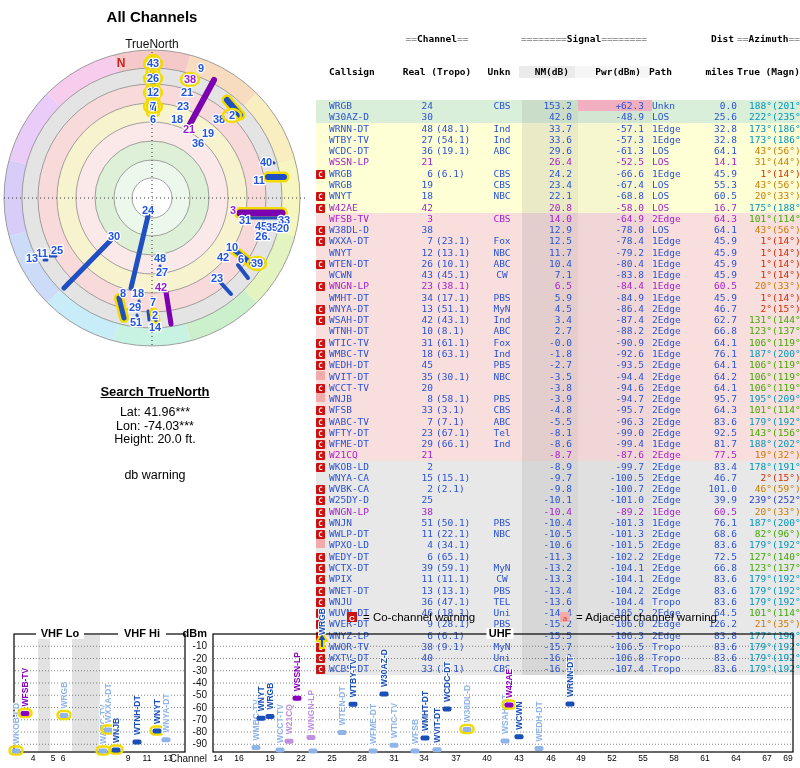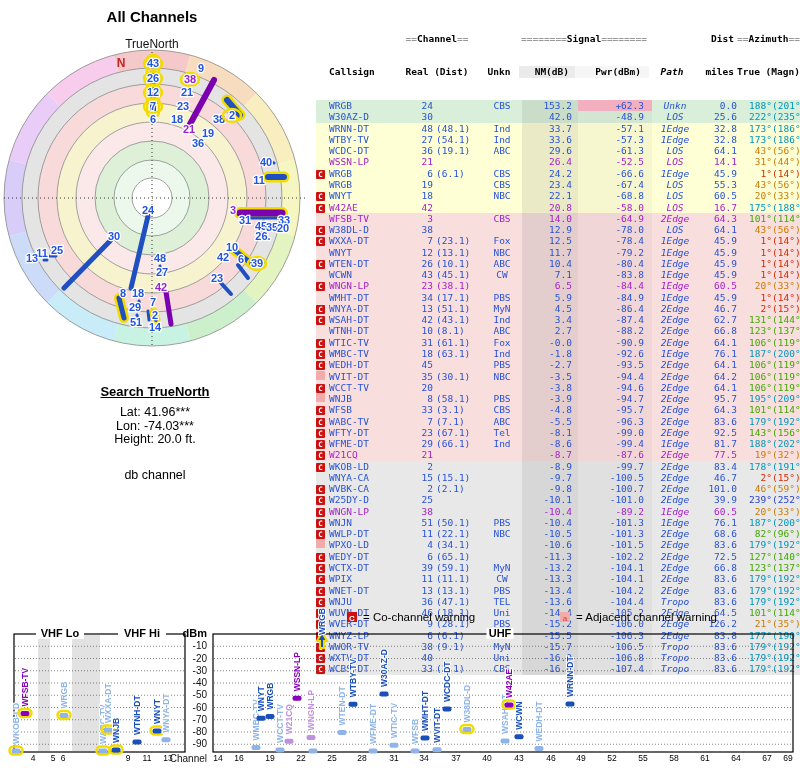--- a/index.html
+++ b/index.html
@@ -21,21 +21,21 @@
   .hrow{display:flex;font-weight:bold;color:#000;}
   .hrow .eq{color:#999;font-weight:bold;}
   .trow{display:flex;height:11.27px;align-items:center;}
   .c-mk{width:13px;text-align:left;}
   .c-cs{width:66px;}
   .c-re{width:38px;text-align:right;}
   .c-vi{width:46px;padding-left:3px;}
   .c-nw{width:40px;text-align:center;}
   .c-nm{width:56px;text-align:right;padding-right:6px;box-sizing:border-box;}
   .c-pw{width:74px;text-align:right;padding-right:8px;box-sizing:border-box;}
-  .c-pa{width:46px;text-align:center;font-style:italic;}
+  .c-pa{width:46px;text-align:left;}
   .c-di{width:42px;text-align:right;padding-right:3px;box-sizing:border-box;}
   .c-at{width:32px;text-align:right;}
   .c-am{width:28px;text-align:right;}
   .band-nm{background:rgba(90,100,90,0.13);}
   .band-pw{background:rgba(90,100,90,0.055);}
   .mkC{display:inline-block;width:9px;height:9px;background:#cc1111;color:#fff;
        font-size:7.5px;line-height:9px;text-align:center;font-weight:bold;border-radius:1px;}
   .mkA{display:inline-block;width:9px;height:9px;background:#f2aaaa;border-radius:1px;}
   .hl-pwr{background:#f2afc0;}
   
@@ -159,39 +159,39 @@
       <text x="136" y="356" text-anchor="middle" font-size="11" font-weight="bold" fill="#2255dd" stroke="#fff" stroke-width="2.5" paint-order="stroke" font-family="&quot;Liberation Sans&quot;,sans-serif">51</text>
       <text x="155" y="361" text-anchor="middle" font-size="11" font-weight="bold" fill="#2255dd" stroke="#fff" stroke-width="2.5" paint-order="stroke" font-family="&quot;Liberation Sans&quot;,sans-serif">14</text>
     </svg>
 
   <div id="criteria">
     <div class="title">Search TrueNorth</div>
     <div class="line">Lat: 41.96***</div>
     <div class="line">Lon: -74.03***</div>
     <div class="line">Height: 20.0 ft.</div>
     <div class="dbblock">
-      <div>db channel</div>
+      <div>db warning</div>
     </div>
   </div>
 
 
   <div id="tbl">
     <div class="hrow">
       <span style="width:79px"></span>
       <span style="width:84px;text-align:center"><span class="eq">==</span><span>Channel</span><span class="eq">==</span></span>
       <span style="width:40px"></span>
       <span style="width:130px;text-align:center"><span class="eq">========</span><span>Signal</span><span class="eq">========</span></span>
       <span style="width:46px"></span>
       <span class="c-di">Dist</span>
       <span style="width:60px;text-align:right"><span class="eq">==</span><span>Azimuth</span><span class="eq">==</span></span>
     </div>
     <div class="hrow">
       <span class="c-mk"></span>
       <span class="c-cs">Callsign</span>
-      <span style="width:84px;text-align:center">Real (Dist)</span>
+      <span style="width:84px;text-align:center">Real (Tropo)</span>
       <span class="c-nw">Unkn</span>
       <span class="c-nm band-nm">NM(dB)</span>
       <span class="c-pw band-pw">Pwr(dBm)</span>
       <span class="c-pa">Path</span>
       <span class="c-di">miles</span>
       <span style="width:60px;text-align:right">True (Magn)</span>
     </div>
     <div id="tbl-rows"><div class="trow" style="background: rgb(217, 239, 217);"><span class="c-mk"></span><span class="c-cs" style="color:#2952d4">WRGB</span><span class="c-re" style="color:#2952d4">24</span><span class="c-vi" style="color:#2952d4"></span><span class="c-nw" style="color:#2952d4">CBS</span><span class="c-nm band-nm" style="color:#2952d4">153.2</span><span class="c-pw band-pw hl-pwr" style="color:#2952d4">+62.3</span><span class="c-pa" style="color:#2952d4">Unkn</span><span class="c-di" style="color:#2952d4">0.0</span><span class="c-at" style="color:#0096bb">188°</span><span class="c-am" style="color:#0096bb">(201°)</span></div><div class="trow" style="background: rgb(217, 239, 217);"><span class="c-mk"></span><span class="c-cs" style="color:#2952d4">W30AZ-D</span><span class="c-re" style="color:#2952d4">30</span><span class="c-vi" style="color:#2952d4"></span><span class="c-nw" style="color:#2952d4"></span><span class="c-nm band-nm" style="color:#2952d4">42.0</span><span class="c-pw band-pw" style="color:#2952d4">-48.9</span><span class="c-pa" style="color:#2952d4">LOS</span><span class="c-di" style="color:#2952d4">25.6</span><span class="c-at" style="color:#0096bb">222°</span><span class="c-am" style="color:#0096bb">(235°)</span></div><div class="trow" style="background: rgb(255, 255, 214);"><span class="c-mk"></span><span class="c-cs" style="color:#2952d4">WRNN-DT</span><span class="c-re" style="color:#2952d4">48</span><span class="c-vi" style="color:#2952d4">(48.1)</span><span class="c-nw" style="color:#2952d4">Ind</span><span class="c-nm band-nm" style="color:#2952d4">33.7</span><span class="c-pw band-pw" style="color:#2952d4">-57.1</span><span class="c-pa" style="color:#2952d4">1Edge</span><span class="c-di" style="color:#2952d4">32.8</span><span class="c-at" style="color:#0096bb">173°</span><span class="c-am" style="color:#0096bb">(186°)</span></div><div class="trow" style="background: rgb(255, 255, 214);"><span class="c-mk"></span><span class="c-cs" style="color:#2952d4">WTBY-TV</span><span class="c-re" style="color:#2952d4">27</span><span class="c-vi" style="color:#2952d4">(54.1)</span><span class="c-nw" style="color:#2952d4">Ind</span><span class="c-nm band-nm" style="color:#2952d4">33.6</span><span class="c-pw band-pw" style="color:#2952d4">-57.3</span><span class="c-pa" style="color:#2952d4">1Edge</span><span class="c-di" style="color:#2952d4">32.8</span><span class="c-at" style="color:#0096bb">173°</span><span class="c-am" style="color:#0096bb">(186°)</span></div><div class="trow" style="background: rgb(255, 255, 214);"><span class="c-mk"></span><span class="c-cs" style="color:#2952d4">WCDC-DT</span><span class="c-re" style="color:#2952d4">36</span><span class="c-vi" style="color:#2952d4">(19.1)</span><span class="c-nw" style="color:#2952d4">ABC</span><span class="c-nm band-nm" style="color:#2952d4">29.6</span><span class="c-pw band-pw" style="color:#2952d4">-61.3</span><span class="c-pa" style="color:#2952d4">LOS</span><span class="c-di" style="color:#2952d4">64.1</span><span class="c-at" style="color:#cc7a00">43°</span><span class="c-am" style="color:#cc7a00">(56°)</span></div><div class="trow" style="background: rgb(255, 255, 214);"><span class="c-mk"></span><span class="c-cs" style="color:#a521cc">WSSN-LP</span><span class="c-re" style="color:#a521cc">21</span><span class="c-vi" style="color:#a521cc"></span><span class="c-nw" style="color:#a521cc"></span><span class="c-nm band-nm" style="color:#a521cc">26.4</span><span class="c-pw band-pw" style="color:#a521cc">-52.5</span><span class="c-pa" style="color:#a521cc">LOS</span><span class="c-di" style="color:#a521cc">14.1</span><span class="c-at" style="color:#cc7a00">31°</span><span class="c-am" style="color:#cc7a00">(44°)</span></div><div class="trow" style="background: rgb(255, 255, 214);"><span class="c-mk"><span class="mkC">C</span></span><span class="c-cs" style="color:#2952d4">WRGB</span><span class="c-re" style="color:#2952d4">6</span><span class="c-vi" style="color:#2952d4">(6.1)</span><span class="c-nw" style="color:#2952d4">CBS</span><span class="c-nm band-nm" style="color:#2952d4">24.2</span><span class="c-pw band-pw" style="color:#2952d4">-66.6</span><span class="c-pa" style="color:#2952d4">1Edge</span><span class="c-di" style="color:#2952d4">45.9</span><span class="c-at" style="color:#d42a00">1°</span><span class="c-am" style="color:#d42a00">(14°)</span></div><div class="trow" style="background: rgb(255, 255, 214);"><span class="c-mk"></span><span class="c-cs" style="color:#2952d4">WRGB</span><span class="c-re" style="color:#2952d4">19</span><span class="c-vi" style="color:#2952d4"></span><span class="c-nw" style="color:#2952d4">CBS</span><span class="c-nm band-nm" style="color:#2952d4">23.4</span><span class="c-pw band-pw" style="color:#2952d4">-67.4</span><span class="c-pa" style="color:#2952d4">LOS</span><span class="c-di" style="color:#2952d4">55.3</span><span class="c-at" style="color:#cc7a00">43°</span><span class="c-am" style="color:#cc7a00">(56°)</span></div><div class="trow" style="background: rgb(255, 255, 214);"><span class="c-mk"><span class="mkC">C</span></span><span class="c-cs" style="color:#2952d4">WNYT</span><span class="c-re" style="color:#2952d4">18</span><span class="c-vi" style="color:#2952d4"></span><span class="c-nw" style="color:#2952d4">NBC</span><span class="c-nm band-nm" style="color:#2952d4">22.1</span><span class="c-pw band-pw" style="color:#2952d4">-68.8</span><span class="c-pa" style="color:#2952d4">LOS</span><span class="c-di" style="color:#2952d4">60.5</span><span class="c-at" style="color:#cc7a00">20°</span><span class="c-am" style="color:#cc7a00">(33°)</span></div><div class="trow" style="background: rgb(255, 255, 214);"><span class="c-mk"><span class="mkC">C</span></span><span class="c-cs" style="color:#a521cc">W42AE</span><span class="c-re" style="color:#a521cc">42</span><span class="c-vi" style="color:#a521cc"></span><span class="c-nw" style="color:#a521cc"></span><span class="c-nm band-nm" style="color:#a521cc">20.8</span><span class="c-pw band-pw" style="color:#a521cc">-58.0</span><span class="c-pa" style="color:#a521cc">LOS</span><span class="c-di" style="color:#a521cc">16.7</span><span class="c-at" style="color:#0096bb">175°</span><span class="c-am" style="color:#0096bb">(188°)</span></div><div class="trow" style="background: rgb(249, 222, 222);"><span class="c-mk"></span><span class="c-cs" style="color:#a521cc">WFSB-TV</span><span class="c-re" style="color:#a521cc">3</span><span class="c-vi" style="color:#a521cc"></span><span class="c-nw" style="color:#a521cc">CBS</span><span class="c-nm band-nm" style="color:#a521cc">14.0</span><span class="c-pw band-pw" style="color:#a521cc">-64.9</span><span class="c-pa" style="color:#a521cc">2Edge</span><span class="c-di" style="color:#a521cc">64.3</span><span class="c-at" style="color:#3fa800">101°</span><span class="c-am" style="color:#3fa800">(114°)</span></div><div class="trow" style="background: rgb(249, 222, 222);"><span class="c-mk"><span class="mkC">C</span></span><span class="c-cs" style="color:#2952d4">W38DL-D</span><span class="c-re" style="color:#2952d4">38</span><span class="c-vi" style="color:#2952d4"></span><span class="c-nw" style="color:#2952d4"></span><span class="c-nm band-nm" style="color:#2952d4">12.9</span><span class="c-pw band-pw" style="color:#2952d4">-78.0</span><span class="c-pa" style="color:#2952d4">LOS</span><span class="c-di" style="color:#2952d4">64.1</span><span class="c-at" style="color:#cc7a00">43°</span><span class="c-am" style="color:#cc7a00">(56°)</span></div><div class="trow" style="background: rgb(249, 222, 222);"><span class="c-mk"><span class="mkC">C</span></span><span class="c-cs" style="color:#2952d4">WXXA-DT</span><span class="c-re" style="color:#2952d4">7</span><span class="c-vi" style="color:#2952d4">(23.1)</span><span class="c-nw" style="color:#2952d4">Fox</span><span class="c-nm band-nm" style="color:#2952d4">12.5</span><span class="c-pw band-pw" style="color:#2952d4">-78.4</span><span class="c-pa" style="color:#2952d4">1Edge</span><span class="c-di" style="color:#2952d4">45.9</span><span class="c-at" style="color:#d42a00">1°</span><span class="c-am" style="color:#d42a00">(14°)</span></div><div class="trow" style="background: rgb(249, 222, 222);"><span class="c-mk"></span><span class="c-cs" style="color:#2952d4">WNYT</span><span class="c-re" style="color:#2952d4">12</span><span class="c-vi" style="color:#2952d4">(13.1)</span><span class="c-nw" style="color:#2952d4">NBC</span><span class="c-nm band-nm" style="color:#2952d4">11.7</span><span class="c-pw band-pw" style="color:#2952d4">-79.2</span><span class="c-pa" style="color:#2952d4">1Edge</span><span class="c-di" style="color:#2952d4">45.9</span><span class="c-at" style="color:#d42a00">1°</span><span class="c-am" style="color:#d42a00">(14°)</span></div><div class="trow" style="background: rgb(249, 222, 222);"><span class="c-mk"><span class="mkC">C</span></span><span class="c-cs" style="color:#2952d4">WTEN-DT</span><span class="c-re" style="color:#2952d4">26</span><span class="c-vi" style="color:#2952d4">(10.1)</span><span class="c-nw" style="color:#2952d4">ABC</span><span class="c-nm band-nm" style="color:#2952d4">10.4</span><span class="c-pw band-pw" style="color:#2952d4">-80.4</span><span class="c-pa" style="color:#2952d4">1Edge</span><span class="c-di" style="color:#2952d4">45.9</span><span class="c-at" style="color:#d42a00">1°</span><span class="c-am" style="color:#d42a00">(14°)</span></div><div class="trow" style="background: rgb(249, 222, 222);"><span class="c-mk"></span><span class="c-cs" style="color:#2952d4">WCWN</span><span class="c-re" style="color:#2952d4">43</span><span class="c-vi" style="color:#2952d4">(45.1)</span><span class="c-nw" style="color:#2952d4">CW</span><span class="c-nm band-nm" style="color:#2952d4">7.1</span><span class="c-pw band-pw" style="color:#2952d4">-83.8</span><span class="c-pa" style="color:#2952d4">1Edge</span><span class="c-di" style="color:#2952d4">45.9</span><span class="c-at" style="color:#d42a00">1°</span><span class="c-am" style="color:#d42a00">(14°)</span></div><div class="trow" style="background: rgb(249, 222, 222);"><span class="c-mk"><span class="mkC">C</span></span><span class="c-cs" style="color:#a521cc">WNGN-LP</span><span class="c-re" style="color:#a521cc">23</span><span class="c-vi" style="color:#a521cc">(38.1)</span><span class="c-nw" style="color:#a521cc"></span><span class="c-nm band-nm" style="color:#a521cc">6.5</span><span class="c-pw band-pw" style="color:#a521cc">-84.4</span><span class="c-pa" style="color:#a521cc">1Edge</span><span class="c-di" style="color:#a521cc">60.5</span><span class="c-at" style="color:#cc7a00">20°</span><span class="c-am" style="color:#cc7a00">(33°)</span></div><div class="trow" style="background: rgb(249, 222, 222);"><span class="c-mk"></span><span class="c-cs" style="color:#2952d4">WMHT-DT</span><span class="c-re" style="color:#2952d4">34</span><span class="c-vi" style="color:#2952d4">(17.1)</span><span class="c-nw" style="color:#2952d4">PBS</span><span class="c-nm band-nm" style="color:#2952d4">5.9</span><span class="c-pw band-pw" style="color:#2952d4">-84.9</span><span class="c-pa" style="color:#2952d4">1Edge</span><span class="c-di" style="color:#2952d4">45.9</span><span class="c-at" style="color:#d42a00">1°</span><span class="c-am" style="color:#d42a00">(14°)</span></div><div class="trow" style="background: rgb(249, 222, 222);"><span class="c-mk"><span class="mkC">C</span></span><span class="c-cs" style="color:#2952d4">WNYA-DT</span><span class="c-re" style="color:#2952d4">13</span><span class="c-vi" style="color:#2952d4">(51.1)</span><span class="c-nw" style="color:#2952d4">MyN</span><span class="c-nm band-nm" style="color:#2952d4">4.5</span><span class="c-pw band-pw" style="color:#2952d4">-86.4</span><span class="c-pa" style="color:#2952d4">2Edge</span><span class="c-di" style="color:#2952d4">46.7</span><span class="c-at" style="color:#d42a00">2°</span><span class="c-am" style="color:#d42a00">(15°)</span></div><div class="trow" style="background: rgb(249, 222, 222);"><span class="c-mk"><span class="mkC">C</span></span><span class="c-cs" style="color:#2952d4">WSAH-DT</span><span class="c-re" style="color:#2952d4">42</span><span class="c-vi" style="color:#2952d4">(43.1)</span><span class="c-nw" style="color:#2952d4">Ind</span><span class="c-nm band-nm" style="color:#2952d4">3.4</span><span class="c-pw band-pw" style="color:#2952d4">-87.4</span><span class="c-pa" style="color:#2952d4">2Edge</span><span class="c-di" style="color:#2952d4">62.7</span><span class="c-at" style="color:#3fa800">131°</span><span class="c-am" style="color:#3fa800">(144°)</span></div><div class="trow" style="background: rgb(249, 222, 222);"><span class="c-mk"></span><span class="c-cs" style="color:#2952d4">WTNH-DT</span><span class="c-re" style="color:#2952d4">10</span><span class="c-vi" style="color:#2952d4">(8.1)</span><span class="c-nw" style="color:#2952d4">ABC</span><span class="c-nm band-nm" style="color:#2952d4">2.7</span><span class="c-pw band-pw" style="color:#2952d4">-88.2</span><span class="c-pa" style="color:#2952d4">2Edge</span><span class="c-di" style="color:#2952d4">66.8</span><span class="c-at" style="color:#3fa800">123°</span><span class="c-am" style="color:#3fa800">(137°)</span></div><div class="trow" style="background: rgb(249, 222, 222);"><span class="c-mk"><span class="mkC">C</span></span><span class="c-cs" style="color:#2952d4">WTIC-TV</span><span class="c-re" style="color:#2952d4">31</span><span class="c-vi" style="color:#2952d4">(61.1)</span><span class="c-nw" style="color:#2952d4">Fox</span><span class="c-nm band-nm" style="color:#2952d4">-0.0</span><span class="c-pw band-pw" style="color:#2952d4">-90.9</span><span class="c-pa" style="color:#2952d4">2Edge</span><span class="c-di" style="color:#2952d4">64.1</span><span class="c-at" style="color:#3fa800">106°</span><span class="c-am" style="color:#3fa800">(119°)</span></div><div class="trow" style="background: rgb(249, 222, 222);"><span class="c-mk"><span class="mkC">C</span></span><span class="c-cs" style="color:#2952d4">WMBC-TV</span><span class="c-re" style="color:#2952d4">18</span><span class="c-vi" style="color:#2952d4">(63.1)</span><span class="c-nw" style="color:#2952d4">Ind</span><span class="c-nm band-nm" style="color:#2952d4">-1.8</span><span class="c-pw band-pw" style="color:#2952d4">-92.6</span><span class="c-pa" style="color:#2952d4">1Edge</span><span class="c-di" style="color:#2952d4">76.1</span><span class="c-at" style="color:#0096bb">187°</span><span class="c-am" style="color:#0096bb">(200°)</span></div><div class="trow" style="background: rgb(249, 222, 222);"><span class="c-mk"><span class="mkC">C</span></span><span class="c-cs" style="color:#2952d4">WEDH-DT</span><span class="c-re" style="color:#2952d4">45</span><span class="c-vi" style="color:#2952d4"></span><span class="c-nw" style="color:#2952d4">PBS</span><span class="c-nm band-nm" style="color:#2952d4">-2.7</span><span class="c-pw band-pw" style="color:#2952d4">-93.5</span><span class="c-pa" style="color:#2952d4">2Edge</span><span class="c-di" style="color:#2952d4">64.1</span><span class="c-at" style="color:#3fa800">106°</span><span class="c-am" style="color:#3fa800">(119°)</span></div><div class="trow" style="background: rgb(249, 222, 222);"><span class="c-mk"><span class="mkA"></span></span><span class="c-cs" style="color:#2952d4">WVIT-DT</span><span class="c-re" style="color:#2952d4">35</span><span class="c-vi" style="color:#2952d4">(30.1)</span><span class="c-nw" style="color:#2952d4">NBC</span><span class="c-nm band-nm" style="color:#2952d4">-3.5</span><span class="c-pw band-pw" style="color:#2952d4">-94.4</span><span class="c-pa" style="color:#2952d4">2Edge</span><span class="c-di" style="color:#2952d4">64.2</span><span class="c-at" style="color:#3fa800">106°</span><span class="c-am" style="color:#3fa800">(119°)</span></div><div class="trow" style="background: rgb(249, 222, 222);"><span class="c-mk"><span class="mkC">C</span></span><span class="c-cs" style="color:#2952d4">WCCT-TV</span><span class="c-re" style="color:#2952d4">20</span><span class="c-vi" style="color:#2952d4"></span><span class="c-nw" style="color:#2952d4"></span><span class="c-nm band-nm" style="color:#2952d4">-3.8</span><span class="c-pw band-pw" style="color:#2952d4">-94.6</span><span class="c-pa" style="color:#2952d4">2Edge</span><span class="c-di" style="color:#2952d4">64.1</span><span class="c-at" style="color:#3fa800">106°</span><span class="c-am" style="color:#3fa800">(119°)</span></div><div class="trow" style="background: rgb(249, 222, 222);"><span class="c-mk"><span class="mkA"></span></span><span class="c-cs" style="color:#2952d4">WNJB</span><span class="c-re" style="color:#2952d4">8</span><span class="c-vi" style="color:#2952d4">(58.1)</span><span class="c-nw" style="color:#2952d4">PBS</span><span class="c-nm band-nm" style="color:#2952d4">-3.9</span><span class="c-pw band-pw" style="color:#2952d4">-94.7</span><span class="c-pa" style="color:#2952d4">2Edge</span><span class="c-di" style="color:#2952d4">95.7</span><span class="c-at" style="color:#0096bb">195°</span><span class="c-am" style="color:#0096bb">(209°)</span></div><div class="trow" style="background: rgb(249, 222, 222);"><span class="c-mk"><span class="mkC">C</span></span><span class="c-cs" style="color:#2952d4">WFSB</span><span class="c-re" style="color:#2952d4">33</span><span class="c-vi" style="color:#2952d4">(3.1)</span><span class="c-nw" style="color:#2952d4">CBS</span><span class="c-nm band-nm" style="color:#2952d4">-4.8</span><span class="c-pw band-pw" style="color:#2952d4">-95.7</span><span class="c-pa" style="color:#2952d4">2Edge</span><span class="c-di" style="color:#2952d4">64.3</span><span class="c-at" style="color:#3fa800">101°</span><span class="c-am" style="color:#3fa800">(114°)</span></div><div class="trow" style="background: rgb(249, 222, 222);"><span class="c-mk"><span class="mkC">C</span></span><span class="c-cs" style="color:#2952d4">WABC-TV</span><span class="c-re" style="color:#2952d4">7</span><span class="c-vi" style="color:#2952d4">(7.1)</span><span class="c-nw" style="color:#2952d4">ABC</span><span class="c-nm band-nm" style="color:#2952d4">-5.5</span><span class="c-pw band-pw" style="color:#2952d4">-96.3</span><span class="c-pa" style="color:#2952d4">2Edge</span><span class="c-di" style="color:#2952d4">83.6</span><span class="c-at" style="color:#0096bb">179°</span><span class="c-am" style="color:#0096bb">(192°)</span></div><div class="trow" style="background: rgb(249, 222, 222);"><span class="c-mk"><span class="mkC">C</span></span><span class="c-cs" style="color:#2952d4">WFTY-DT</span><span class="c-re" style="color:#2952d4">23</span><span class="c-vi" style="color:#2952d4">(67.1)</span><span class="c-nw" style="color:#2952d4">Tel</span><span class="c-nm band-nm" style="color:#2952d4">-8.1</span><span class="c-pw band-pw" style="color:#2952d4">-99.0</span><span class="c-pa" style="color:#2952d4">2Edge</span><span class="c-di" style="color:#2952d4">92.5</span><span class="c-at" style="color:#3fa800">143°</span><span class="c-am" style="color:#3fa800">(156°)</span></div><div class="trow" style="background: rgb(249, 222, 222);"><span class="c-mk"><span class="mkC">C</span></span><span class="c-cs" style="color:#2952d4">WFME-DT</span><span class="c-re" style="color:#2952d4">29</span><span class="c-vi" style="color:#2952d4">(66.1)</span><span class="c-nw" style="color:#2952d4">Ind</span><span class="c-nm band-nm" style="color:#2952d4">-8.6</span><span class="c-pw band-pw" style="color:#2952d4">-99.4</span><span class="c-pa" style="color:#2952d4">1Edge</span><span class="c-di" style="color:#2952d4">81.7</span><span class="c-at" style="color:#0096bb">188°</span><span class="c-am" style="color:#0096bb">(202°)</span></div><div class="trow" style="background: rgb(249, 222, 222);"><span class="c-mk"><span class="mkC">C</span></span><span class="c-cs" style="color:#a521cc">W21CQ</span><span class="c-re" style="color:#a521cc">21</span><span class="c-vi" style="color:#a521cc"></span><span class="c-nw" style="color:#a521cc"></span><span class="c-nm band-nm" style="color:#a521cc">-8.7</span><span class="c-pw band-pw" style="color:#a521cc">-87.6</span><span class="c-pa" style="color:#a521cc">2Edge</span><span class="c-di" style="color:#a521cc">77.5</span><span class="c-at" style="color:#cc7a00">19°</span><span class="c-am" style="color:#cc7a00">(32°)</span></div><div class="trow" style="background: rgb(232, 232, 232);"><span class="c-mk"><span class="mkC">C</span></span><span class="c-cs" style="color:#2952d4">WKOB-LD</span><span class="c-re" style="color:#2952d4">2</span><span class="c-vi" style="color:#2952d4"></span><span class="c-nw" style="color:#2952d4"></span><span class="c-nm band-nm" style="color:#2952d4">-8.9</span><span class="c-pw band-pw" style="color:#2952d4">-99.7</span><span class="c-pa" style="color:#2952d4">2Edge</span><span class="c-di" style="color:#2952d4">83.4</span><span class="c-at" style="color:#0096bb">178°</span><span class="c-am" style="color:#0096bb">(191°)</span></div><div class="trow" style="background: rgb(232, 232, 232);"><span class="c-mk"></span><span class="c-cs" style="color:#2952d4">WNYA-CA</span><span class="c-re" style="color:#2952d4">15</span><span class="c-vi" style="color:#2952d4">(15.1)</span><span class="c-nw" style="color:#2952d4"></span><span class="c-nm band-nm" style="color:#2952d4">-9.7</span><span class="c-pw band-pw" style="color:#2952d4">-100.5</span><span class="c-pa" style="color:#2952d4">2Edge</span><span class="c-di" style="color:#2952d4">46.7</span><span class="c-at" style="color:#d42a00">2°</span><span class="c-am" style="color:#d42a00">(15°)</span></div><div class="trow" style="background: rgb(232, 232, 232);"><span class="c-mk"><span class="mkC">C</span></span><span class="c-cs" style="color:#2952d4">WVBK-CA</span><span class="c-re" style="color:#2952d4">2</span><span class="c-vi" style="color:#2952d4">(2.1)</span><span class="c-nw" style="color:#2952d4"></span><span class="c-nm band-nm" style="color:#2952d4">-9.8</span><span class="c-pw band-pw" style="color:#2952d4">-100.7</span><span class="c-pa" style="color:#2952d4">2Edge</span><span class="c-di" style="color:#2952d4">101.0</span><span class="c-at" style="color:#cc7a00">46°</span><span class="c-am" style="color:#cc7a00">(59°)</span></div><div class="trow" style="background: rgb(232, 232, 232);"><span class="c-mk"><span class="mkC">C</span></span><span class="c-cs" style="color:#2952d4">W25DY-D</span><span class="c-re" style="color:#2952d4">25</span><span class="c-vi" style="color:#2952d4"></span><span class="c-nw" style="color:#2952d4"></span><span class="c-nm band-nm" style="color:#2952d4">-10.1</span><span class="c-pw band-pw" style="color:#2952d4">-101.0</span><span class="c-pa" style="color:#2952d4">2Edge</span><span class="c-di" style="color:#2952d4">39.9</span><span class="c-at" style="color:#2741c8">239°</span><span class="c-am" style="color:#2741c8">(252°)</span></div><div class="trow" style="background: rgb(232, 232, 232);"><span class="c-mk"><span class="mkC">C</span></span><span class="c-cs" style="color:#a521cc">WNGN-LP</span><span class="c-re" style="color:#a521cc">38</span><span class="c-vi" style="color:#a521cc"></span><span class="c-nw" style="color:#a521cc"></span><span class="c-nm band-nm" style="color:#a521cc">-10.4</span><span class="c-pw band-pw" style="color:#a521cc">-89.2</span><span class="c-pa" style="color:#a521cc">1Edge</span><span class="c-di" style="color:#a521cc">60.5</span><span class="c-at" style="color:#cc7a00">20°</span><span class="c-am" style="color:#cc7a00">(33°)</span></div><div class="trow" style="background: rgb(232, 232, 232);"><span class="c-mk"><span class="mkC">C</span></span><span class="c-cs" style="color:#2952d4">WNJN</span><span class="c-re" style="color:#2952d4">51</span><span class="c-vi" style="color:#2952d4">(50.1)</span><span class="c-nw" style="color:#2952d4">PBS</span><span class="c-nm band-nm" style="color:#2952d4">-10.4</span><span class="c-pw band-pw" style="color:#2952d4">-101.3</span><span class="c-pa" style="color:#2952d4">1Edge</span><span class="c-di" style="color:#2952d4">76.1</span><span class="c-at" style="color:#0096bb">187°</span><span class="c-am" style="color:#0096bb">(200°)</span></div><div class="trow" style="background: rgb(232, 232, 232);"><span class="c-mk"><span class="mkC">C</span></span><span class="c-cs" style="color:#2952d4">WWLP-DT</span><span class="c-re" style="color:#2952d4">11</span><span class="c-vi" style="color:#2952d4">(22.1)</span><span class="c-nw" style="color:#2952d4">NBC</span><span class="c-nm band-nm" style="color:#2952d4">-10.5</span><span class="c-pw band-pw" style="color:#2952d4">-101.3</span><span class="c-pa" style="color:#2952d4">2Edge</span><span class="c-di" style="color:#2952d4">68.6</span><span class="c-at" style="color:#3fa800">82°</span><span class="c-am" style="color:#3fa800">(96°)</span></div><div class="trow" style="background: rgb(232, 232, 232);"><span class="c-mk"><span class="mkA"></span></span><span class="c-cs" style="color:#2952d4">WPXO-LD</span><span class="c-re" style="color:#2952d4">4</span><span class="c-vi" style="color:#2952d4">(34.1)</span><span class="c-nw" style="color:#2952d4"></span><span class="c-nm band-nm" style="color:#2952d4">-10.6</span><span class="c-pw band-pw" style="color:#2952d4">-101.5</span><span class="c-pa" style="color:#2952d4">2Edge</span><span class="c-di" style="color:#2952d4">83.6</span><span class="c-at" style="color:#0096bb">179°</span><span class="c-am" style="color:#0096bb">(192°)</span></div><div class="trow" style="background: rgb(232, 232, 232);"><span class="c-mk"><span class="mkC">C</span></span><span class="c-cs" style="color:#2952d4">WEDY-DT</span><span class="c-re" style="color:#2952d4">6</span><span class="c-vi" style="color:#2952d4">(65.1)</span><span class="c-nw" style="color:#2952d4"></span><span class="c-nm band-nm" style="color:#2952d4">-11.3</span><span class="c-pw band-pw" style="color:#2952d4">-102.2</span><span class="c-pa" style="color:#2952d4">2Edge</span><span class="c-di" style="color:#2952d4">72.5</span><span class="c-at" style="color:#3fa800">127°</span><span class="c-am" style="color:#3fa800">(140°)</span></div><div class="trow" style="background: rgb(232, 232, 232);"><span class="c-mk"><span class="mkC">C</span></span><span class="c-cs" style="color:#2952d4">WCTX-DT</span><span class="c-re" style="color:#2952d4">39</span><span class="c-vi" style="color:#2952d4">(59.1)</span><span class="c-nw" style="color:#2952d4">MyN</span><span class="c-nm band-nm" style="color:#2952d4">-13.2</span><span class="c-pw band-pw" style="color:#2952d4">-104.1</span><span class="c-pa" style="color:#2952d4">2Edge</span><span class="c-di" style="color:#2952d4">66.8</span><span class="c-at" style="color:#3fa800">123°</span><span class="c-am" style="color:#3fa800">(137°)</span></div><div class="trow" style="background: rgb(232, 232, 232);"><span class="c-mk"><span class="mkC">C</span></span><span class="c-cs" style="color:#2952d4">WPIX</span><span class="c-re" style="color:#2952d4">11</span><span class="c-vi" style="color:#2952d4">(11.1)</span><span class="c-nw" style="color:#2952d4">CW</span><span class="c-nm band-nm" style="color:#2952d4">-13.3</span><span class="c-pw band-pw" style="color:#2952d4">-104.1</span><span class="c-pa" style="color:#2952d4">2Edge</span><span class="c-di" style="color:#2952d4">83.6</span><span class="c-at" style="color:#0096bb">179°</span><span class="c-am" style="color:#0096bb">(192°)</span></div><div class="trow" style="background: rgb(232, 232, 232);"><span class="c-mk"><span class="mkC">C</span></span><span class="c-cs" style="color:#2952d4">WNET-DT</span><span class="c-re" style="color:#2952d4">13</span><span class="c-vi" style="color:#2952d4">(13.1)</span><span class="c-nw" style="color:#2952d4">PBS</span><span class="c-nm band-nm" style="color:#2952d4">-13.4</span><span class="c-pw band-pw" style="color:#2952d4">-104.2</span><span class="c-pa" style="color:#2952d4">2Edge</span><span class="c-di" style="color:#2952d4">83.6</span><span class="c-at" style="color:#0096bb">179°</span><span class="c-am" style="color:#0096bb">(192°)</span></div><div class="trow" style="background: rgb(232, 232, 232);"><span class="c-mk"><span class="mkC">C</span></span><span class="c-cs" style="color:#2952d4">WNJU</span><span class="c-re" style="color:#2952d4">36</span><span class="c-vi" style="color:#2952d4">(47.1)</span><span class="c-nw" style="color:#2952d4">TEL</span><span class="c-nm band-nm" style="color:#2952d4">-13.6</span><span class="c-pw band-pw" style="color:#2952d4">-104.4</span><span class="c-pa" style="color:#2952d4">Tropo</span><span class="c-di" style="color:#2952d4">83.6</span><span class="c-at" style="color:#0096bb">179°</span><span class="c-am" style="color:#0096bb">(192°)</span></div><div class="trow" style="background: rgb(232, 232, 232);"><span class="c-mk"><span class="mkC">C</span></span><span class="c-cs" style="color:#2952d4">WUVN-DT</span><span class="c-re" style="color:#2952d4">46</span><span class="c-vi" style="color:#2952d4">(18.1)</span><span class="c-nw" style="color:#2952d4">Uni</span><span class="c-nm band-nm" style="color:#2952d4">-14.4</span><span class="c-pw band-pw" style="color:#2952d4">-105.2</span><span class="c-pa" style="color:#2952d4">2Edge</span><span class="c-di" style="color:#2952d4">64.5</span><span class="c-at" style="color:#3fa800">101°</span><span class="c-am" style="color:#3fa800">(114°)</span></div><div class="trow" style="background: rgb(232, 232, 232);"><span class="c-mk"><span class="mkC">C</span></span><span class="c-cs" style="color:#2952d4">WVER-DT</span><span class="c-re" style="color:#2952d4">9</span><span class="c-vi" style="color:#2952d4">(28.1)</span><span class="c-nw" style="color:#2952d4">PBS</span><span class="c-nm band-nm" style="color:#2952d4">-15.2</span><span class="c-pw band-pw" style="color:#2952d4">-106.0</span><span class="c-pa" style="color:#2952d4">2Edge</span><span class="c-di" style="color:#2952d4">126.2</span><span class="c-at" style="color:#cc7a00">21°</span><span class="c-am" style="color:#cc7a00">(35°)</span></div><div class="trow" style="background: rgb(232, 232, 232);"><span class="c-mk"><span class="mkC">C</span></span><span class="c-cs" style="color:#2952d4">WNYZ-LP</span><span class="c-re" style="color:#2952d4">6</span><span class="c-vi" style="color:#2952d4">(6.1)</span><span class="c-nw" style="color:#2952d4"></span><span class="c-nm band-nm" style="color:#2952d4">-15.5</span><span class="c-pw band-pw" style="color:#2952d4">-106.3</span><span class="c-pa" style="color:#2952d4">2Edge</span><span class="c-di" style="color:#2952d4">83.8</span><span class="c-at" style="color:#0096bb">177°</span><span class="c-am" style="color:#0096bb">(190°)</span></div><div class="trow" style="background: rgb(232, 232, 232);"><span class="c-mk"><span class="mkC">C</span></span><span class="c-cs" style="color:#2952d4">WWOR-TV</span><span class="c-re" style="color:#2952d4">38</span><span class="c-vi" style="color:#2952d4">(9.1)</span><span class="c-nw" style="color:#2952d4">MyN</span><span class="c-nm band-nm" style="color:#2952d4">-15.7</span><span class="c-pw band-pw" style="color:#2952d4">-106.5</span><span class="c-pa" style="color:#2952d4">Tropo</span><span class="c-di" style="color:#2952d4">83.6</span><span class="c-at" style="color:#0096bb">179°</span><span class="c-am" style="color:#0096bb">(192°)</span></div><div class="trow" style="background: rgb(232, 232, 232);"><span class="c-mk"><span class="mkC">C</span></span><span class="c-cs" style="color:#2952d4">WXTV-DT</span><span class="c-re" style="color:#2952d4">40</span><span class="c-vi" style="color:#2952d4"></span><span class="c-nw" style="color:#2952d4">Uni</span><span class="c-nm band-nm" style="color:#2952d4">-16.0</span><span class="c-pw band-pw" style="color:#2952d4">-106.8</span><span class="c-pa" style="color:#2952d4">Tropo</span><span class="c-di" style="color:#2952d4">83.6</span><span class="c-at" style="color:#0096bb">179°</span><span class="c-am" style="color:#0096bb">(192°)</span></div><div class="trow" style="background: rgb(232, 232, 232);"><span class="c-mk"><span class="mkC">C</span></span><span class="c-cs" style="color:#2952d4">WCBS-DT</span><span class="c-re" style="color:#2952d4">33</span><span class="c-vi" style="color:#2952d4">(2.1)</span><span class="c-nw" style="color:#2952d4">CBS</span><span class="c-nm band-nm" style="color:#2952d4">-16.6</span><span class="c-pw band-pw" style="color:#2952d4">-107.4</span><span class="c-pa" style="color:#2952d4">Tropo</span><span class="c-di" style="color:#2952d4">83.6</span><span class="c-at" style="color:#0096bb">179°</span><span class="c-am" style="color:#0096bb">(192°)</span></div></div>
   </div>
 

